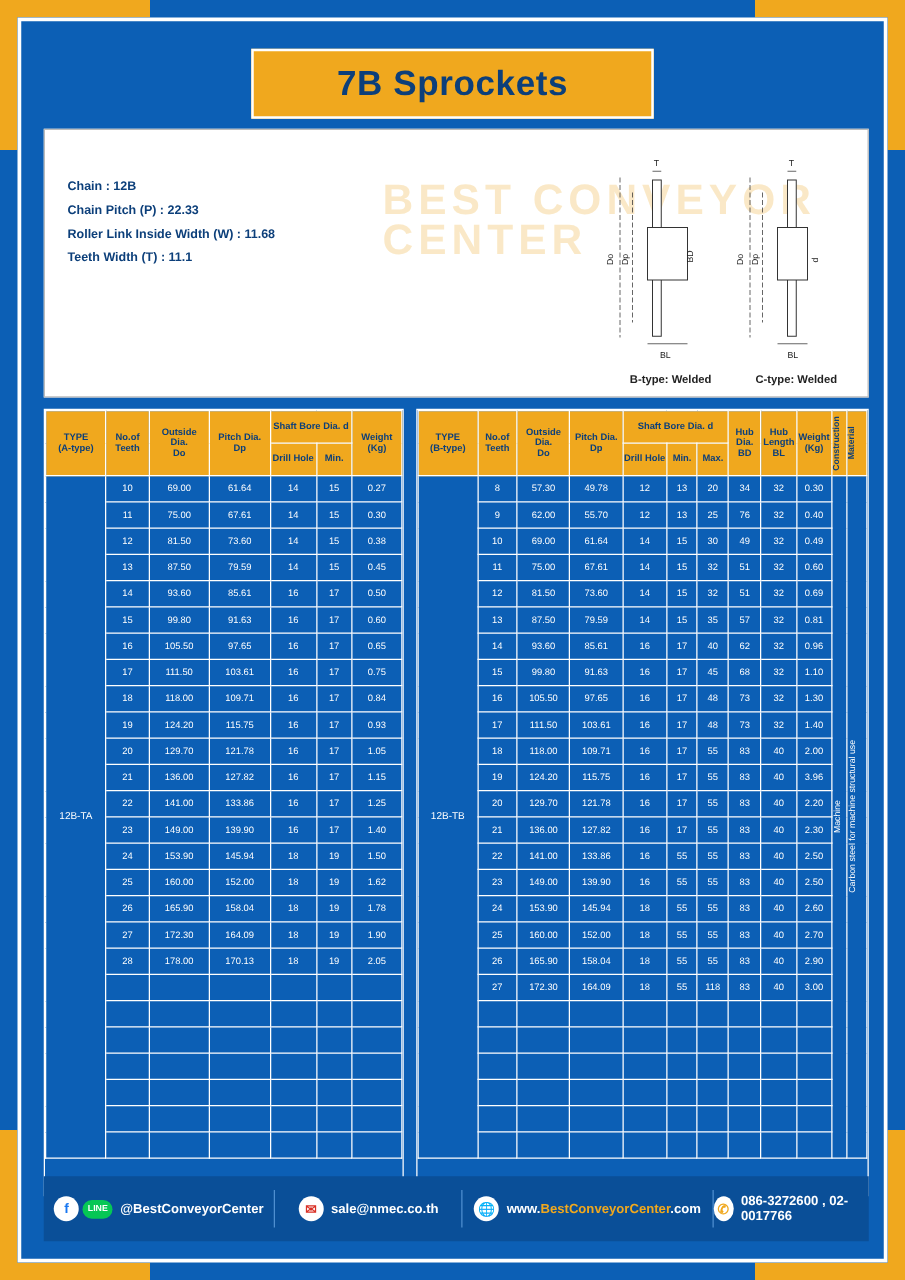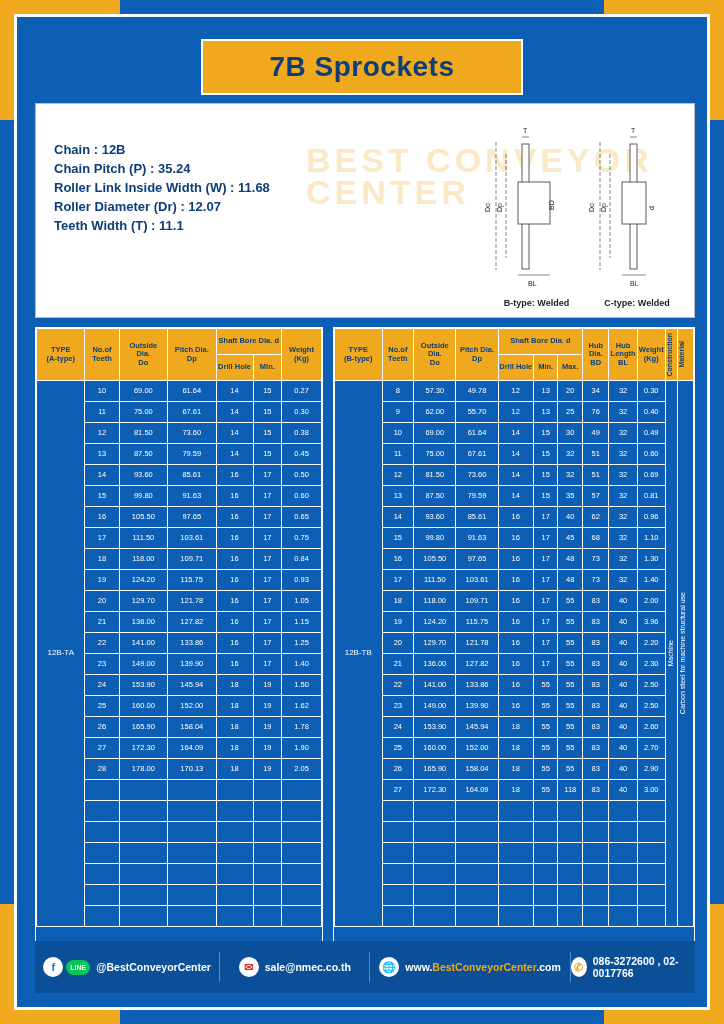--- a/index.html
+++ b/index.html
@@ -59,21 +59,21 @@
     position: absolute;
     left: 18px; top: 86px;
     width: 660px; height: 215px;
     background: #ffffff;
     border: 1px solid #bbbbbb;
   }
   .spec-list {
     position: absolute;
     left: 18px; top: 36px;
     color: #0c3f7a;
-    font-size: 13px;
+    font-size: 10px;
     font-weight: bold;
     line-height: 19px;
   }
   .diagrams {
     position: absolute;
     left: 240px; top: 8px;
     width: 410px; height: 200px;
   }
   .watermark {
     position: absolute;
@@ -209,23 +209,22 @@
 
   <div class="inner">
 
     <div class="title-bar">
       <div class="title">7B Sprockets</div>
     </div>
 
     <div class="spec-panel">
       <div class="spec-list">
         <div>Chain  :  12B</div>
-        <div>Chain Pitch (P)  :  35.24</div>
+        <div>Chain Pitch (P)  :  22.33</div>
         <div>Roller Link Inside Width (W) : 11.68</div>
-        <div>Roller Diameter (Dr) : 12.07</div>
         <div>Teeth Width (T) : 11.1</div>
       </div>
 
       <div class="watermark">BEST CONVEYOR CENTER</div>
 
       <div class="diagrams">
 
 
 
         <div class="dgm" style="left:208px; top:0; width:105px; height:198px;">

